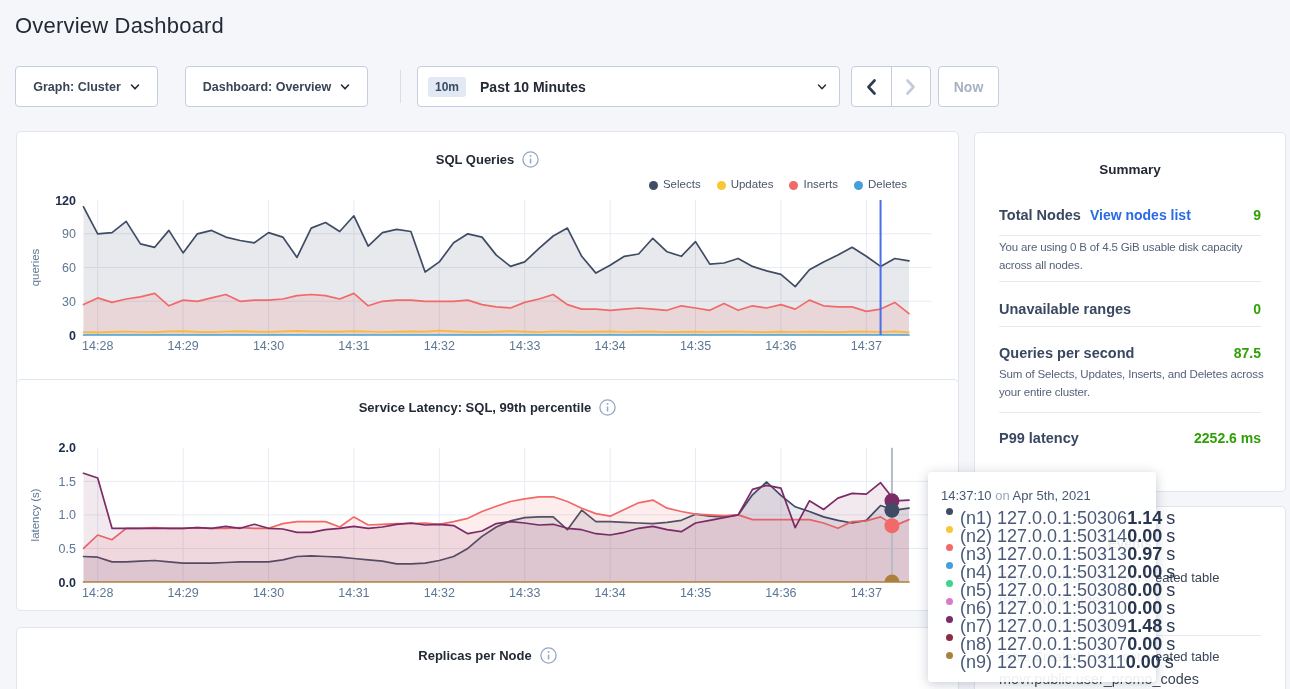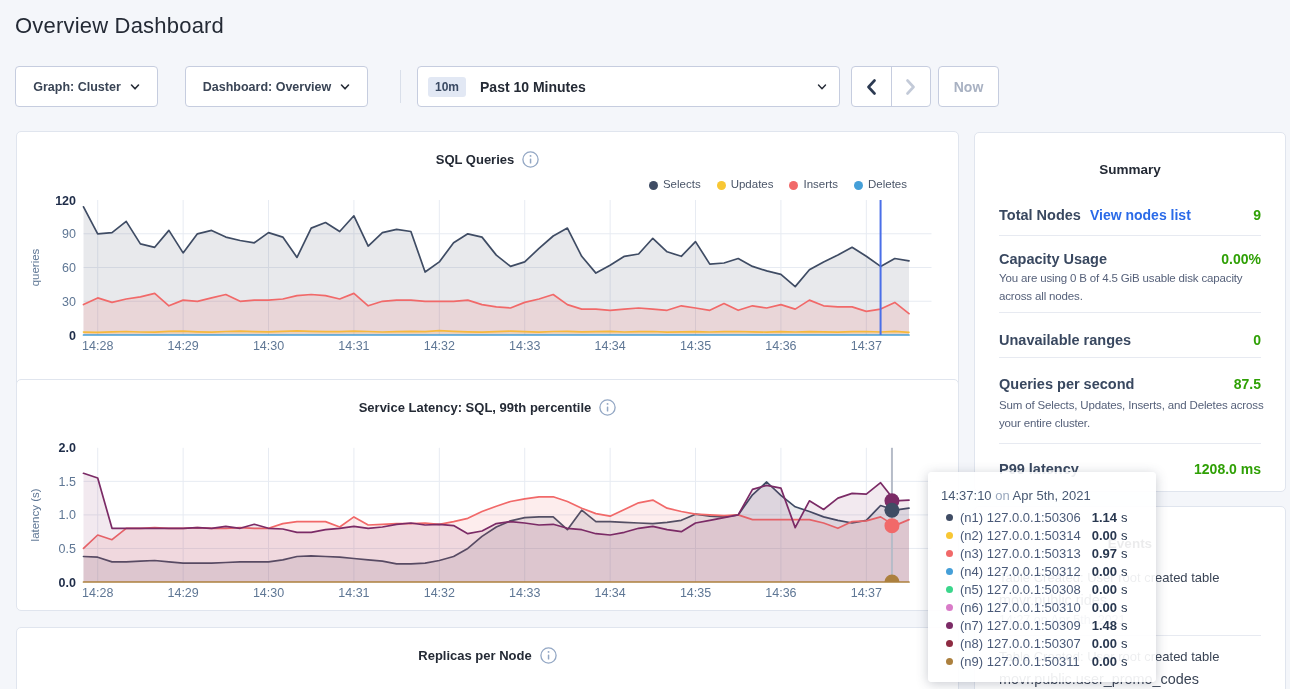--- a/index.html
+++ b/index.html
@@ -77,21 +77,21 @@
   
   .tooltip {
     left:928px; top:472px; width:228px; height:210px; z-index:10;
     background:rgba(255,255,255,0.91); border-radius:4px;
     box-shadow:0 2px 12px rgba(60,70,90,0.28);
     padding:16px 27px 0 13px;
   }
   .tt-header { font-size:13px; color:#475872; white-space:nowrap; }
   .tt-on { color:#9AA8BE; }
   .tt-rows { margin-top:5px; }
-  .tt-row { display:flex; align-items:center; height:18px; font-size:13px; color:#4A5A78; white-space:nowrap; }
+  .tt-row { display:flex; height:18px; font-size:18px; color:#4A5A78; white-space:nowrap; }
   .tt-dot { width:7px; height:7px; border-radius:50%; margin:0 7px 0 5px; flex:0 0 auto; }
   .tt-val { margin-left:auto; font-weight:bold; color:#28374F; text-align:right; }
   .tt-unit { margin-left:4px; width:8px; color:#28374F; font-weight:normal; }
 </style>
 </head>
 <body>
 
 <h1 class="abs page-title">Overview Dashboard</h1>
 
 <div class="abs dd-btn" style="left:15px;width:143px;">
@@ -273,24 +273,20 @@
 </div>
 
 <div class="card side-card" id="summary-card" style="top:132px;height:360px;">
   <div class="side-title">Summary</div>
 <div class="sum-row" style="margin-top: 30px;">
       <span class="sum-label">Total Nodes</span>
       <a class="sum-link">View nodes list</a>
       <span class="sum-value">9</span>
     </div>
     <div class="divider" style="margin-top: 12px;"></div>
-    <div class="sum-row" style="margin-top: 15px;">
-      <span class="sum-label">Capacity Usage</span>
-      <span class="sum-value">0.00%</span>
-    </div>
     <div class="sum-desc" style="margin-top: 3px;">
       <div>You are using 0 B of 4.5 GiB usable disk capacity</div>
       <div>across all nodes.</div>
     </div>
     <div class="divider" style="margin-top: 7px;"></div>
     <div class="sum-row" style="margin-top: 19px;">
       <span class="sum-label">Unavailable ranges</span>
       <span class="sum-value">0</span>
     </div>
     <div class="divider" style="margin-top: 9px;"></div>
@@ -298,21 +294,21 @@
       <span class="sum-label">Queries per second</span>
       <span class="sum-value">87.5</span>
     </div>
     <div class="sum-desc" style="margin-top: 5px;">
       <div>Sum of Selects, Updates, Inserts, and Deletes across</div>
       <div>your entire cluster.</div>
     </div>
     <div class="divider" style="margin-top: 11px;"></div>
     <div class="sum-row" style="margin-top: 17px;">
       <span class="sum-label">P99 latency</span>
-      <span class="sum-value">1208.0 ms</span>
+      <span class="sum-value">2252.6 ms</span>
     </div>
   </div>
 
 <div class="card side-card" id="events-card" style="top:506px;height:230px;">
   <div class="side-title">Events</div>
 <div style="margin-top: 16px;">
       <div class="event-line">Table Created: User root created table</div>
       <div class="event-line event-path">movr.public.rides</div>
       <div class="event-time">14:27 on Apr 5th, 2021</div>
     </div>

